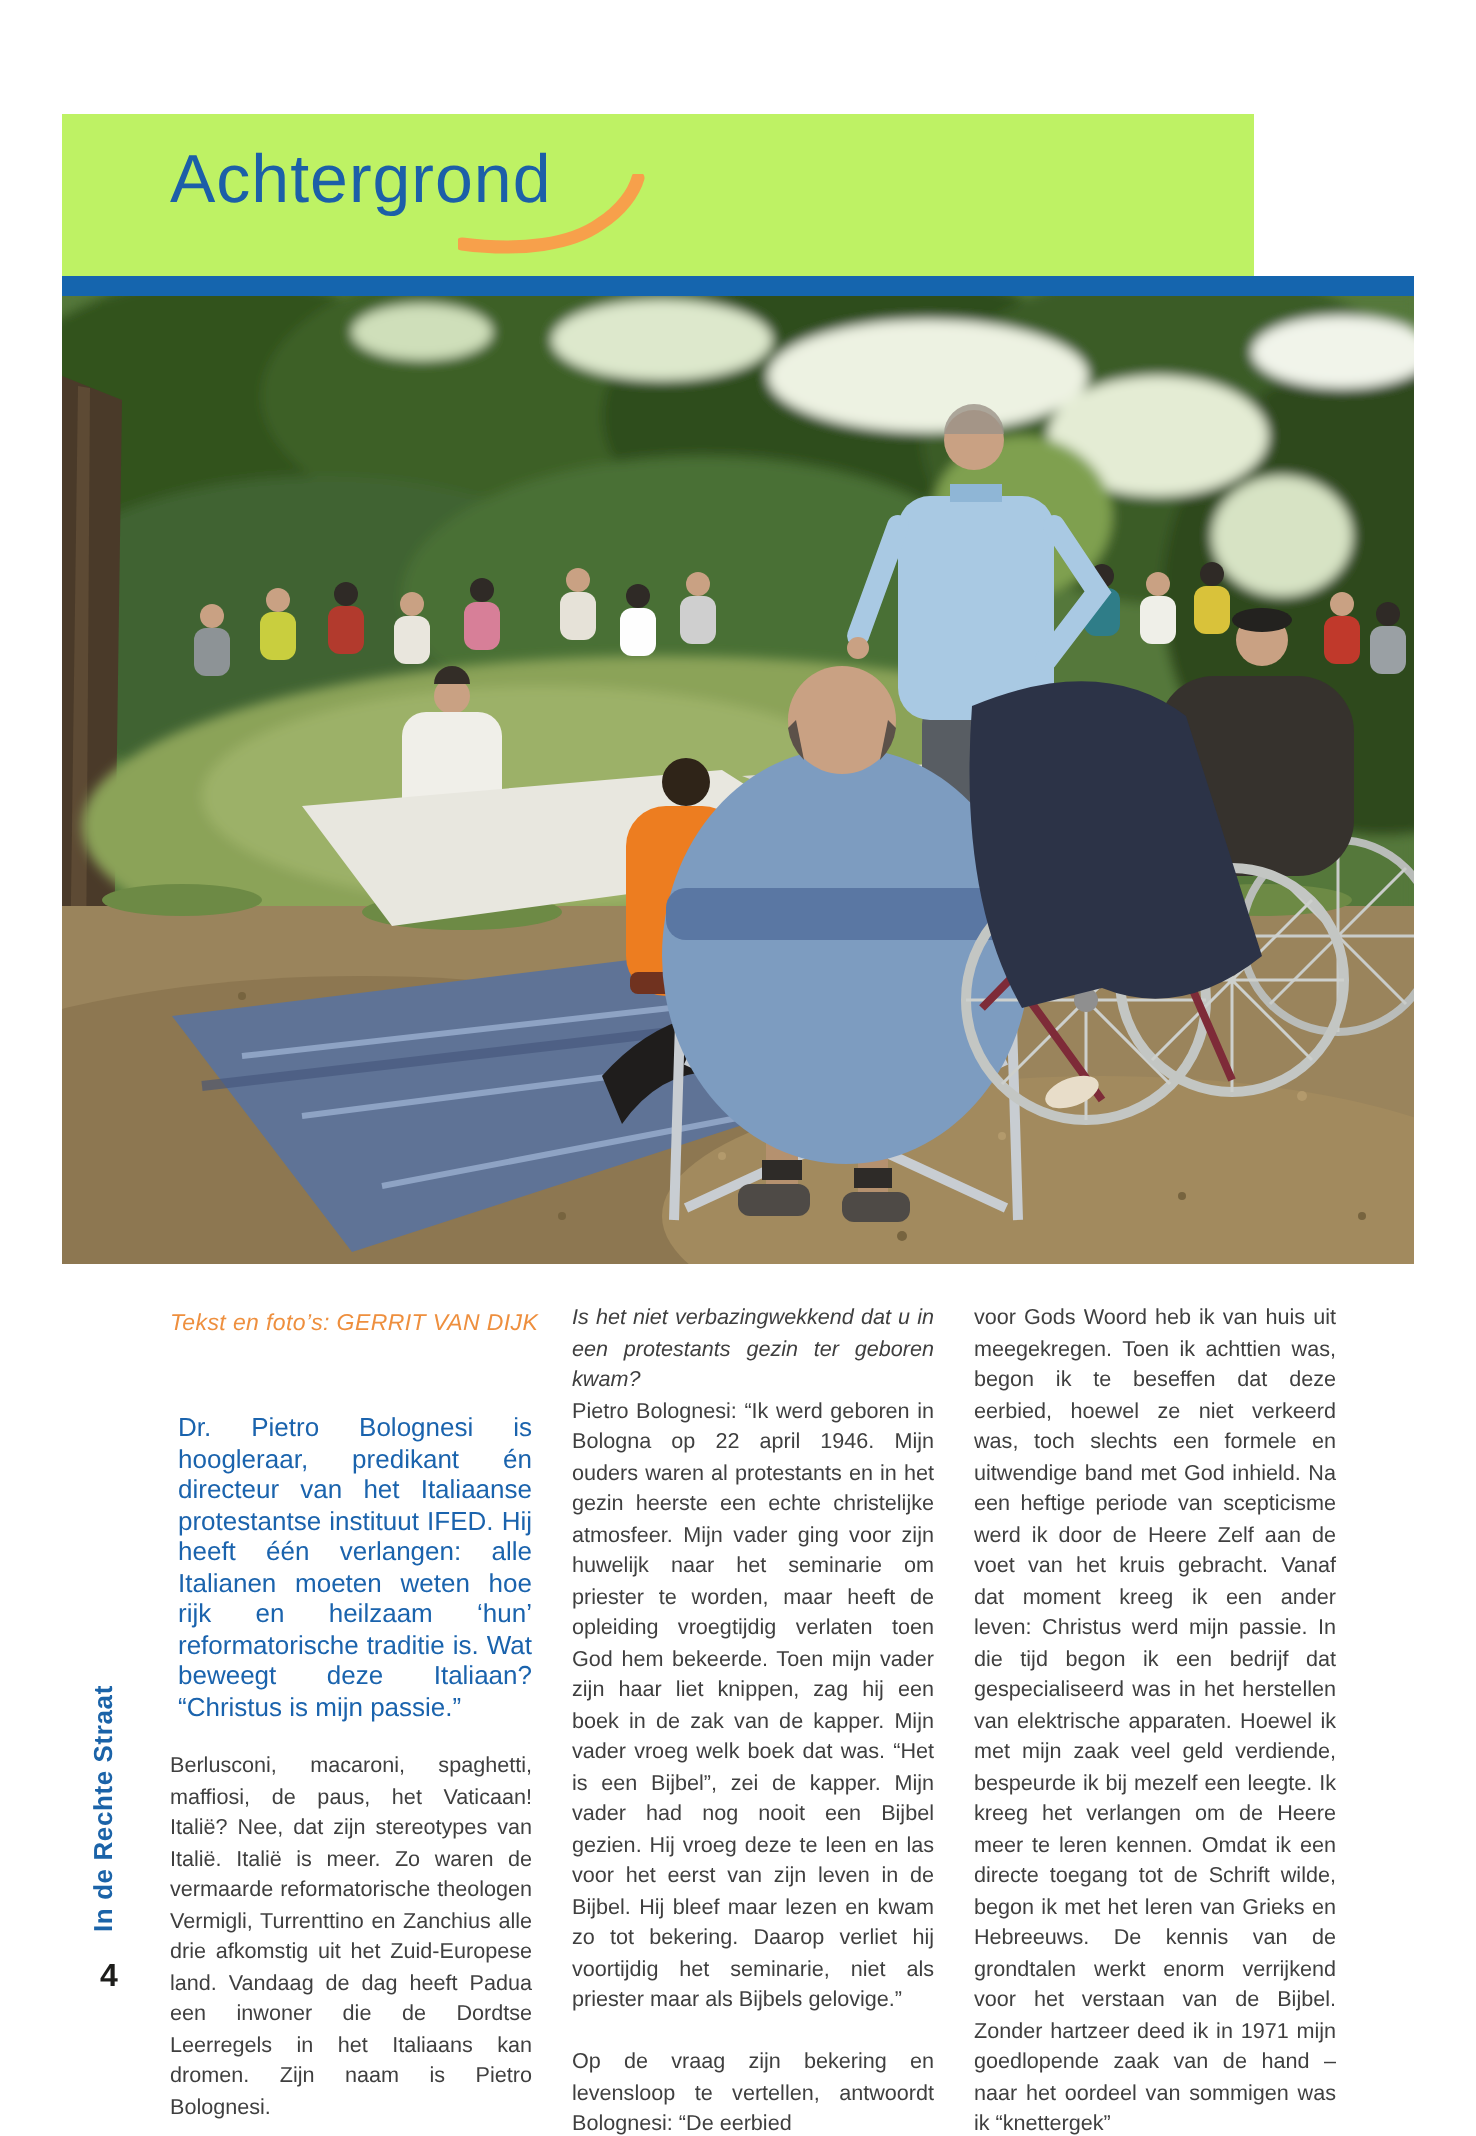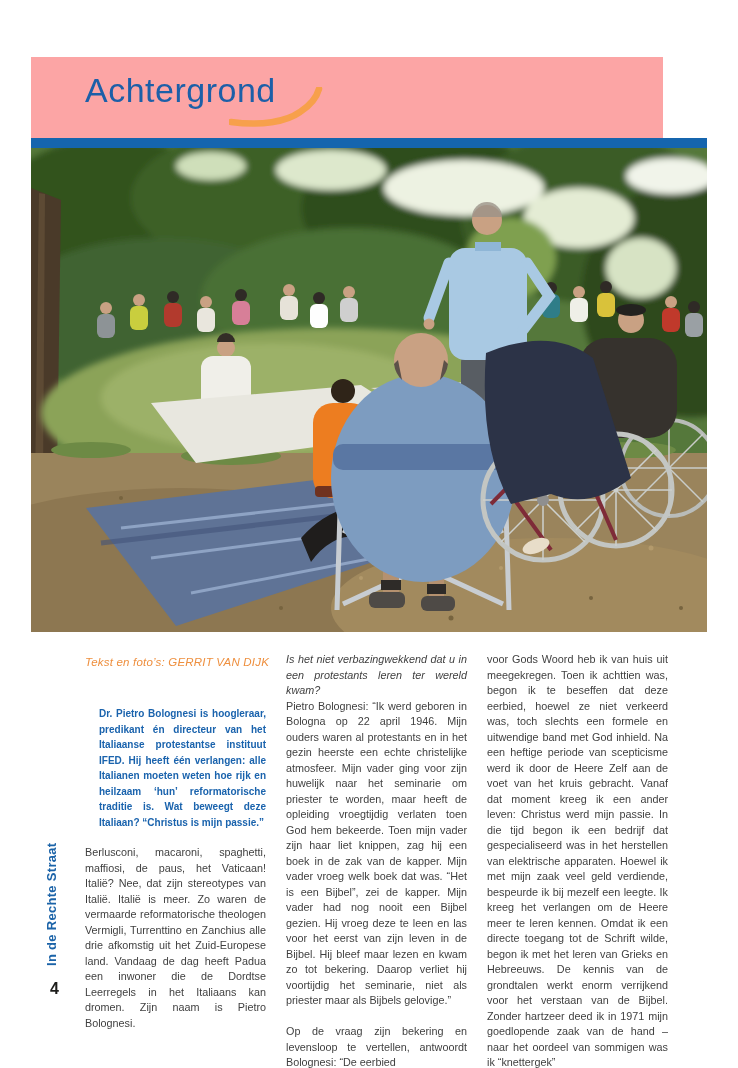--- a/index.html
+++ b/index.html
@@ -3,22 +3,21 @@
 <meta charset="utf-8">
 <style>
   html,body{margin:0;padding:0;background:#ffffff;}
   .page{
     position:relative;width:738px;height:1068px;background:#ffffff;overflow:hidden;
     font-family:"Liberation Sans",sans-serif;
   }
   
   .header-band{
     position:absolute;left:31px;top:57px;width:596px;height:81px;
-    background:#fca5a5;
-    padding-left:36px;
+    background:#bef264;
   }
   .header-title{
     position:absolute;left:54px;top:14px;margin:0;
     font-size:34px;font-weight:normal;letter-spacing:.5px;
     color:#1c5fa8;font-family:"Liberation Sans",sans-serif;
   }
   .swoosh{position:absolute;left:198px;top:30px;width:94px;height:40px;}
   .header-bar{
     position:absolute;left:31px;top:138px;width:676px;height:10px;
     background:#1565ae;
@@ -33,22 +32,22 @@
   .article{
     position:absolute;left:85px;top:652px;width:584px;
     display:flex;gap:20px;
   }
   .col{width:181px;flex:0 0 181px;}
   .credit{
     font-style:italic;color:#ee8f3e;font-size:11.5px;letter-spacing:.2px;
     margin:4px 0 38px 0;white-space:nowrap;
   }
   .intro{
-    margin:0 0 15px 14px;
-    color:#1a63ad;font-weight:bold;font-size:10px;line-height:15.5px;
+    margin:0 0 15px 4px;
+    color:#1a63ad;font-weight:normal;font-size:13px;line-height:15.5px;
     text-align:justify;
   }
   .bodytext{
     margin:0;color:#3f3f3f;font-size:10.8px;line-height:15.5px;text-align:justify;
   }
   .question{
     margin:0;color:#3f3f3f;font-size:10.8px;line-height:15.5px;font-style:italic;
     text-align:justify;
   }
   .para-gap{margin-top:15.5px;}
@@ -258,21 +257,21 @@
     </svg>
   </div>
 
   <div class="article">
     <div class="col">
       <p class="credit">Tekst en foto’s: GERRIT VAN DIJK</p>
       <p class="intro">Dr. Pietro Bolognesi is hoogleraar, predikant én directeur van het Italiaanse protestantse instituut IFED. Hij heeft één verlangen: alle Italianen moeten weten hoe rijk en heilzaam ‘hun’ reformatorische traditie is. Wat beweegt deze Italiaan? “Christus is mijn passie.”</p>
       <p class="bodytext">Berlusconi, macaroni, spaghetti, maffiosi, de paus, het Vaticaan! Italië? Nee, dat zijn stereotypes van Italië. Italië is meer. Zo waren de vermaarde reformatorische theologen Vermigli, Turrenttino en Zanchius alle drie afkomstig uit het Zuid-Europese land. Vandaag de dag heeft Padua een inwoner die de Dordtse Leerregels in het Italiaans kan dromen. Zijn naam is Pietro Bolognesi.</p>
     </div>
     <div class="col">
-      <p class="question">Is het niet verbazingwekkend dat u in een protestants leren ter wereld kwam?</p>
+      <p class="question">Is het niet verbazingwekkend dat u in een protestants gezin ter geboren kwam?</p>
       <p class="bodytext">Pietro Bolognesi: “Ik werd geboren in Bologna op 22 april 1946. Mijn ouders waren al protestants en in het gezin heerste een echte christelijke atmosfeer. Mijn vader ging voor zijn huwelijk naar het seminarie om priester te worden, maar heeft de opleiding vroegtijdig verlaten toen God hem bekeerde. Toen mijn vader zijn haar liet knippen, zag hij een boek in de zak van de kapper. Mijn vader vroeg welk boek dat was. “Het is een Bijbel”, zei de kapper. Mijn vader had nog nooit een Bijbel gezien. Hij vroeg deze te leen en las voor het eerst van zijn leven in de Bijbel. Hij bleef maar lezen en kwam zo tot bekering. Daarop verliet hij voortijdig het seminarie, niet als priester maar als Bijbels gelovige.”</p>
       <p class="bodytext para-gap">Op de vraag zijn bekering en levensloop te vertellen, antwoordt Bolognesi: “De eerbied</p>
     </div>
     <div class="col">
       <p class="bodytext">voor Gods Woord heb ik van huis uit meegekregen. Toen ik achttien was, begon ik te beseffen dat deze eerbied, hoewel ze niet verkeerd was, toch slechts een formele en uitwendige band met God inhield. Na een heftige periode van scepticisme werd ik door de Heere Zelf aan de voet van het kruis gebracht. Vanaf dat moment kreeg ik een ander leven: Christus werd mijn passie. In die tijd begon ik een bedrijf dat gespecialiseerd was in het herstellen van elektrische apparaten. Hoewel ik met mijn zaak veel geld verdiende, bespeurde ik bij mezelf een leegte. Ik kreeg het verlangen om de Heere meer te leren kennen. Omdat ik een directe toegang tot de Schrift wilde, begon ik met het leren van Grieks en Hebreeuws. De kennis van de grondtalen werkt enorm verrijkend voor het verstaan van de Bijbel. Zonder hartzeer deed ik in 1971 mijn goedlopende zaak van de hand –naar het oordeel van sommigen was ik “knettergek”</p>
     </div>
   </div>
 
   <div class="vertical-label">In de Rechte Straat</div>
   <div class="page-number">4</div>

